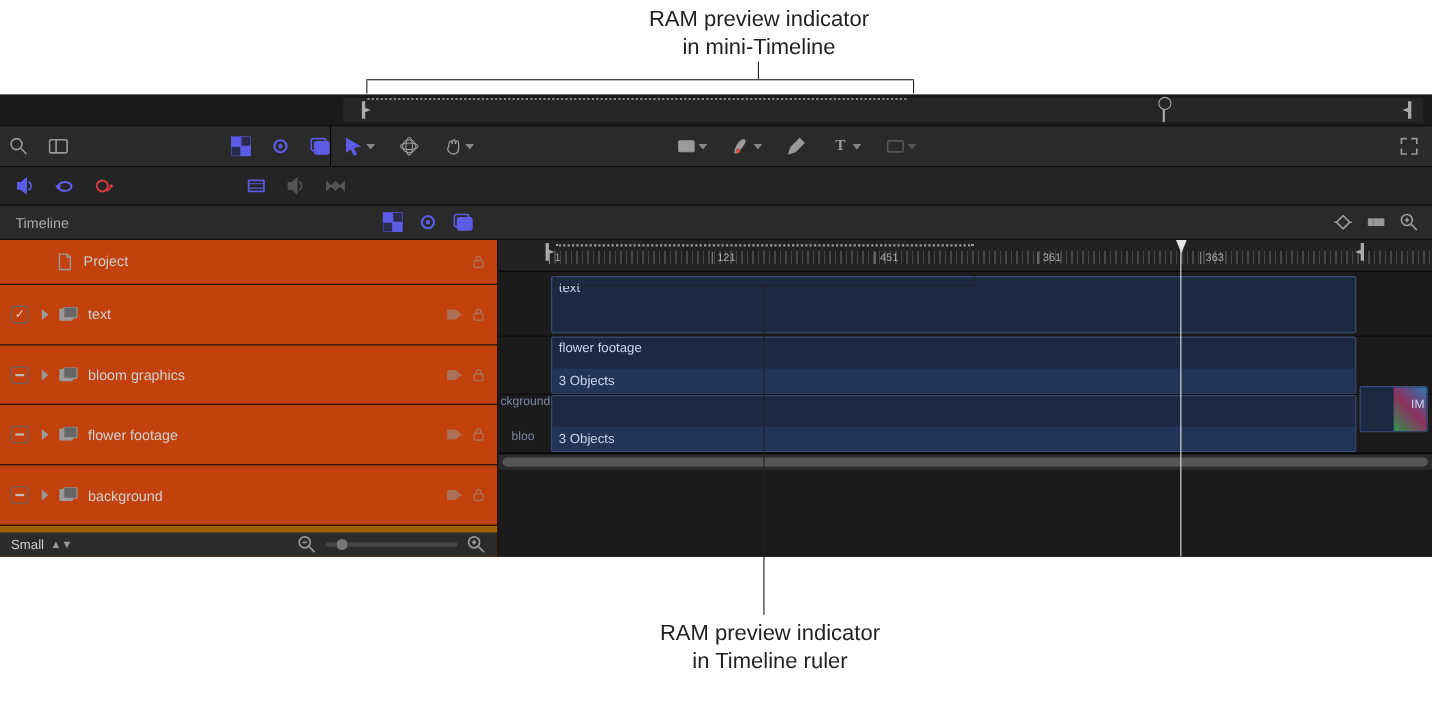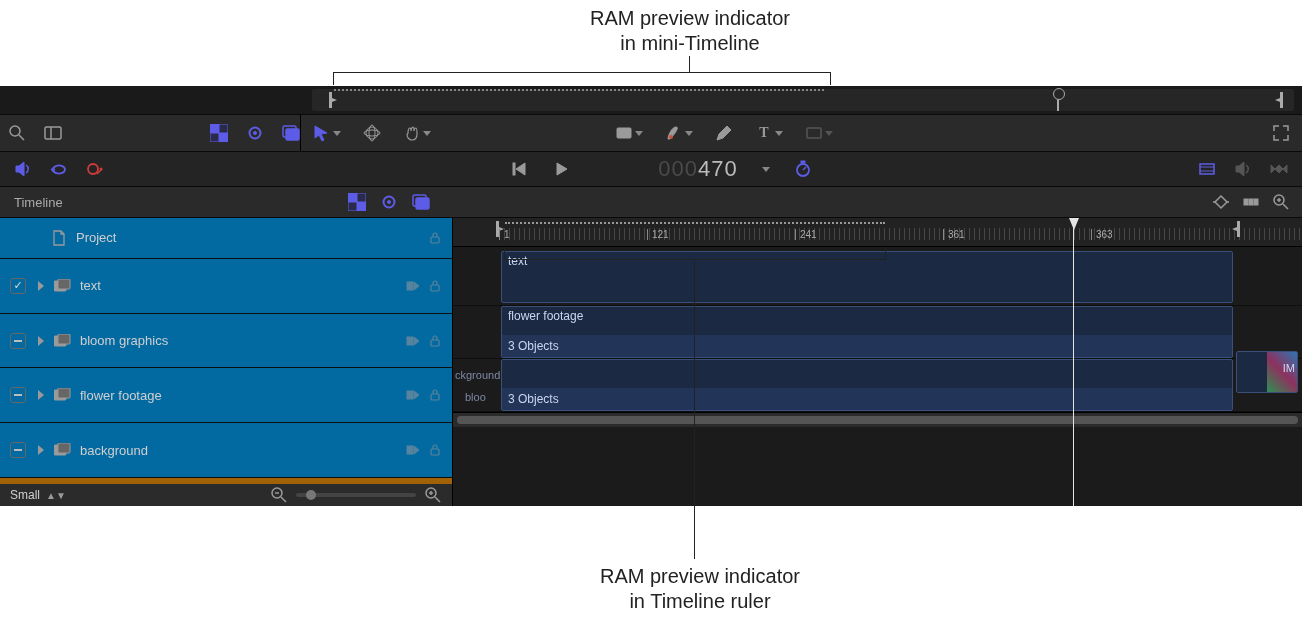--- a/index.html
+++ b/index.html
@@ -160,21 +160,21 @@
 
   
   .main-split {
     display: flex;
     height: 288px;
     background: #1b1b1b;
   }
   .layers {
     width: 452px;
     border-right: 1px solid #000;
-    background: #0369a1;
+    background: #c2410c;
     display:flex; flex-direction:column;
   }
   .ruler-and-tracks {
     flex:1;
     position:relative;
     background:#1b1b1b;
     overflow:hidden;
   }
 
   .ruler {
@@ -431,46 +431,20 @@
           </svg>
         </span>
       <span class="tiny-icon" style="color:#d33a3a;">
           <svg viewBox="0 0 18 18">
             <circle cx="7" cy="9" r="5" fill="none" stroke="#d33a3a" stroke-width="1.8"></circle>
             <path d="M11 14 L16 9" stroke="#d33a3a" stroke-width="1.5"></path>
             <circle cx="15" cy="9" r="1.5" fill="#d33a3a"></circle>
           </svg>
         </span>
     </div>
-    <div class="play-center">
-      <span class="tiny-icon gray">
-          <svg viewBox="0 0 18 18">
-            <rect x="3" y="3" width="2" height="12"></rect>
-            <path d="M15 3 L6 9 L15 15 Z"></path>
-          </svg>
-        </span>
-      <span class="tiny-icon gray">
-          <svg viewBox="0 0 18 18">
-            <path d="M5 3 L15 9 L5 15 Z"></path>
-          </svg>
-        </span>
-      <div style="width:40px;"></div>
-      <div class="counter">
-        <span class="dim2">000</span>
-          <span class="lit">470</span>
-      </div>
-      <span class="chev"></span>
-      <span class="tiny-icon blue">
-          <svg viewBox="0 0 18 18">
-            <circle cx="9" cy="10" r="6" fill="none" stroke-width="1.8"></circle>
-            <line x1="9" y1="10" x2="12" y2="7" stroke-width="1.5"></line>
-            <rect x="7" y="1" width="4" height="2"></rect>
-          </svg>
-        </span>
-    </div>
     <div class="play-right">
       <span class="tiny-icon blue">
           <svg viewBox="0 0 18 18">
             <rect x="2" y="4" width="14" height="10" fill="none" stroke-width="1.5"></rect>
             <line x1="2" y1="7" x2="16" y2="7" stroke-width="1"></line>
             <line x1="2" y1="11" x2="16" y2="11" stroke-width="1"></line>
           </svg>
         </span>
       <span class="tiny-icon dim">
           <svg viewBox="0 0 18 18">
@@ -690,21 +664,21 @@
       <div class="ruler">
         <div class="end-marker" style="left:42px;">
           <svg viewBox="0 0 10 18">
               <path d="M1 1 H4 V17 H1 Z M4 7 L9 9 L4 11 Z" fill="#aaa"></path>
             </svg>
         </div>
         <div class="ruler-ticks" style="left:46px;"></div>
         <div class="ruler-indicator" style="left:52px; width:380px;"></div>
         <div class="ruler-major" style="left:46px;">1</div>
         <div class="ruler-major" style="left:194px;">121</div>
-        <div class="ruler-major" style="left:342px;">241</div>
+        <div class="ruler-major" style="left:342px;">451</div>
         <div class="ruler-major" style="left:490px;">361</div>
         <div class="ruler-major" style="left:638px;">363</div>
         <div class="playhead" style="left:620px;"></div>
         <div class="end-marker" style="left:778px;">
           <svg viewBox="0 0 10 18">
               <path d="M9 1 H6 V17 H9 Z M6 7 L1 9 L6 11 Z" fill="#aaa"></path>
             </svg>
         </div>
       </div>
 
@@ -722,21 +696,21 @@
             <div class="clip-title">flower footage</div>
             <div class="clip-sub">3 Objects</div>
           </div>
           <div style="position:absolute; right:4px; top:6px; height:40px; width:60px; border:1px solid #3a4f7a; background:#1c2943; border-radius:2px; overflow:hidden;margin-top:39px;">
             <div class="thumb"></div>
             <span style="position:absolute; right:2px; top:10px; font-size:11px; color:#cdd9f2;">IM</span>
           </div>
         </div>
 
         <div class="track-group" style="padding-left:0;">
-          <div class="behind-label" style="left:2px; top:10px;">ckground</div>
+          <div class="behind-label" style="left:2px; top:0;">ckground</div>
           <div class="behind-label" style="left:12px; bottom:8px;">bloo</div>
           <div class="clip" style="flex:0 0 730px; margin-left:48px;">
             <div class="clip-title"></div>
             <div class="clip-sub">3 Objects</div>
           </div>
         </div>
 
         <div style="height:14px; background:#2b2b2b; border-top:1px solid #000; display:flex; align-items:center; padding:0 4px;">
           <div style="height:8px; flex:1; background:#444; border-radius:4px; position:relative;">
             <div style="position:absolute; left:0; width:100%; height:100%; background:#555; border-radius:4px;"></div>

